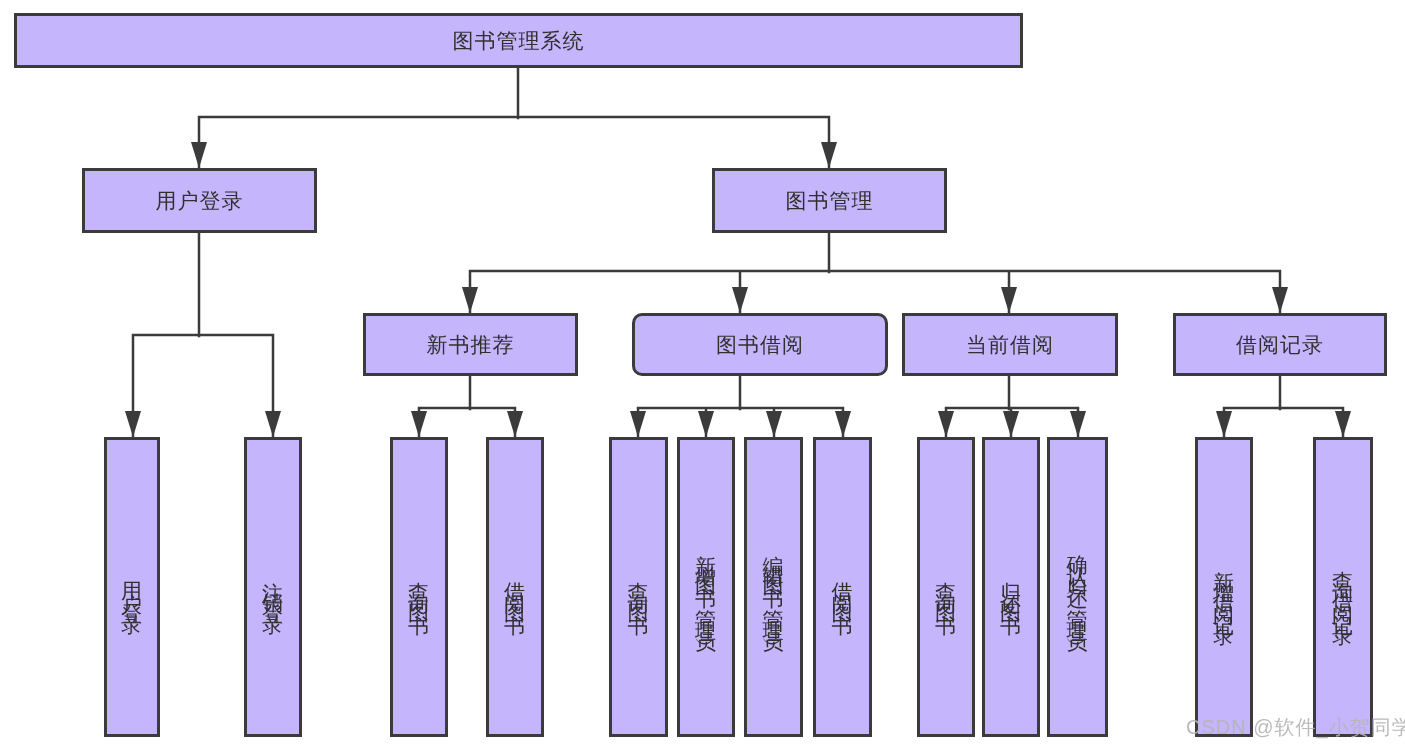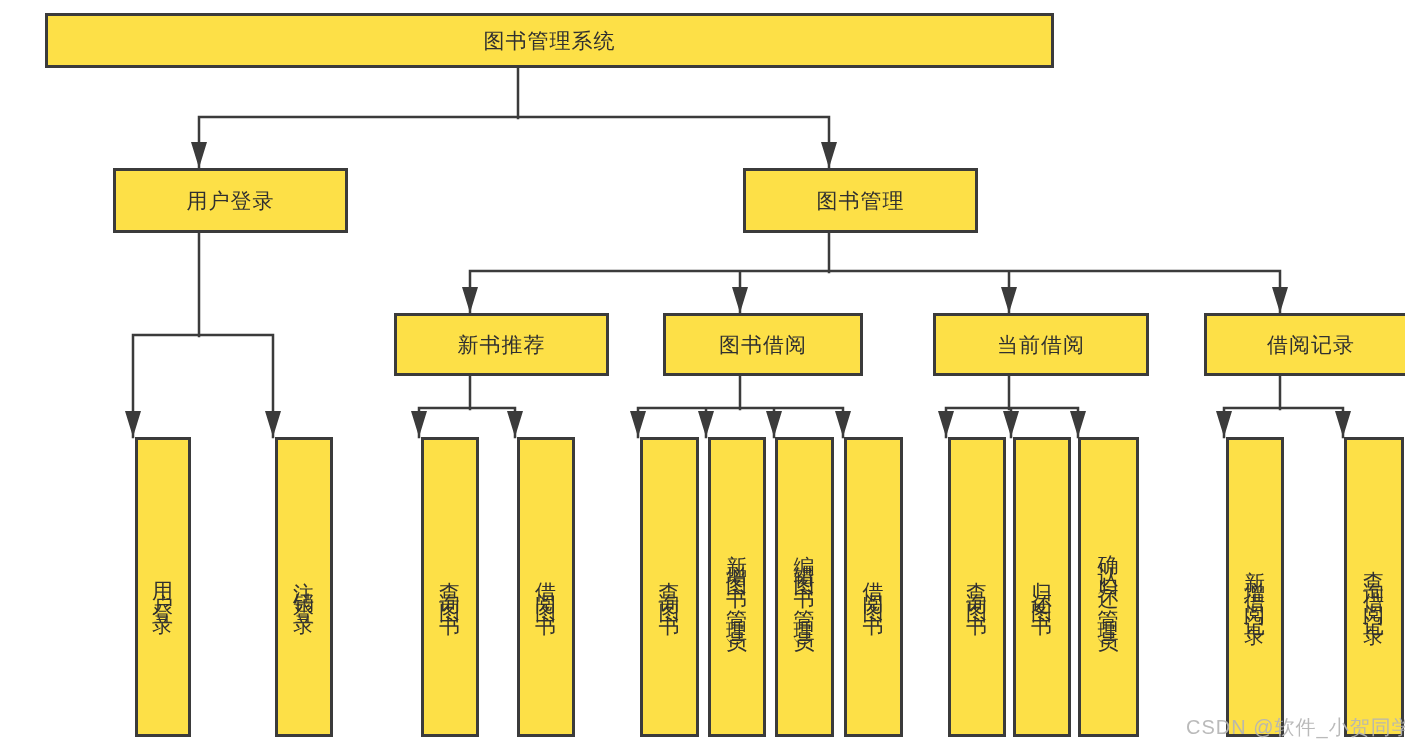--- a/index.html
+++ b/index.html
@@ -20,31 +20,30 @@
     position: absolute;
     left: 0;
     top: 0;
     width: 1405px;
     height: 747px;
     pointer-events: none;
   }
   .box {
     position: absolute;
     box-sizing: border-box;
-    background: #fde047;
+    background: #c4b5fd;
     border: 3px solid #3b3b3b;
     display: flex;
     align-items: center;
     justify-content: center;
     font-size: 21px;
     letter-spacing: 1px;
     color: #303030;
     white-space: nowrap;
     z-index: 2;
-    margin-left: 31px;
   }
   .leaf {
     writing-mode: vertical-rl;
     text-orientation: mixed;
     font-size: 21px;
     letter-spacing: 11px;
     white-space: normal;
     line-height: 1;
   }
   .watermark {
@@ -108,21 +107,21 @@
       M1224 437L1216 411H1232Z
       M1343 437L1335 411H1351Z"></path>
   </svg>
 
   <div class="box" style="left:14px; top:13px; width:1009px; height:55px;">图书管理系统</div>
 
   <div class="box" style="left:82px; top:168px; width:235px; height:65px;">用户登录</div>
   <div class="box" style="left:363px; top:313px; width:215px; height:63px;">新书推荐</div>
 
   <div class="box" style="left:712px; top:168px; width:235px; height:65px;">图书管理</div>
-  <div class="box" style="left:632px; top:313px; width:200px; height:63px;">图书借阅</div>
+  <div class="box" style="left:632px; top:313px; width:256px; height:63px;border-radius:10px;">图书借阅</div>
   <div class="box" style="left:902px; top:313px; width:216px; height:63px;">当前借阅</div>
   <div class="box" style="left:1173px; top:313px; width:214px; height:63px;">借阅记录</div>
 
   <div class="box leaf" style="left:104px; top:437px; width:56px; height:300px;">用户登录</div>
   <div class="box leaf" style="left:244px; top:437px; width:58px; height:300px;">注销登录</div>
 
   <div class="box leaf" style="left:390px; top:437px; width:58px; height:300px;">查询图书</div>
   <div class="box leaf" style="left:486px; top:437px; width:58px; height:300px;">借阅图书</div>
 
   <div class="box leaf" style="left:609px; top:437px; width:59px; height:300px;">查询图书</div>

